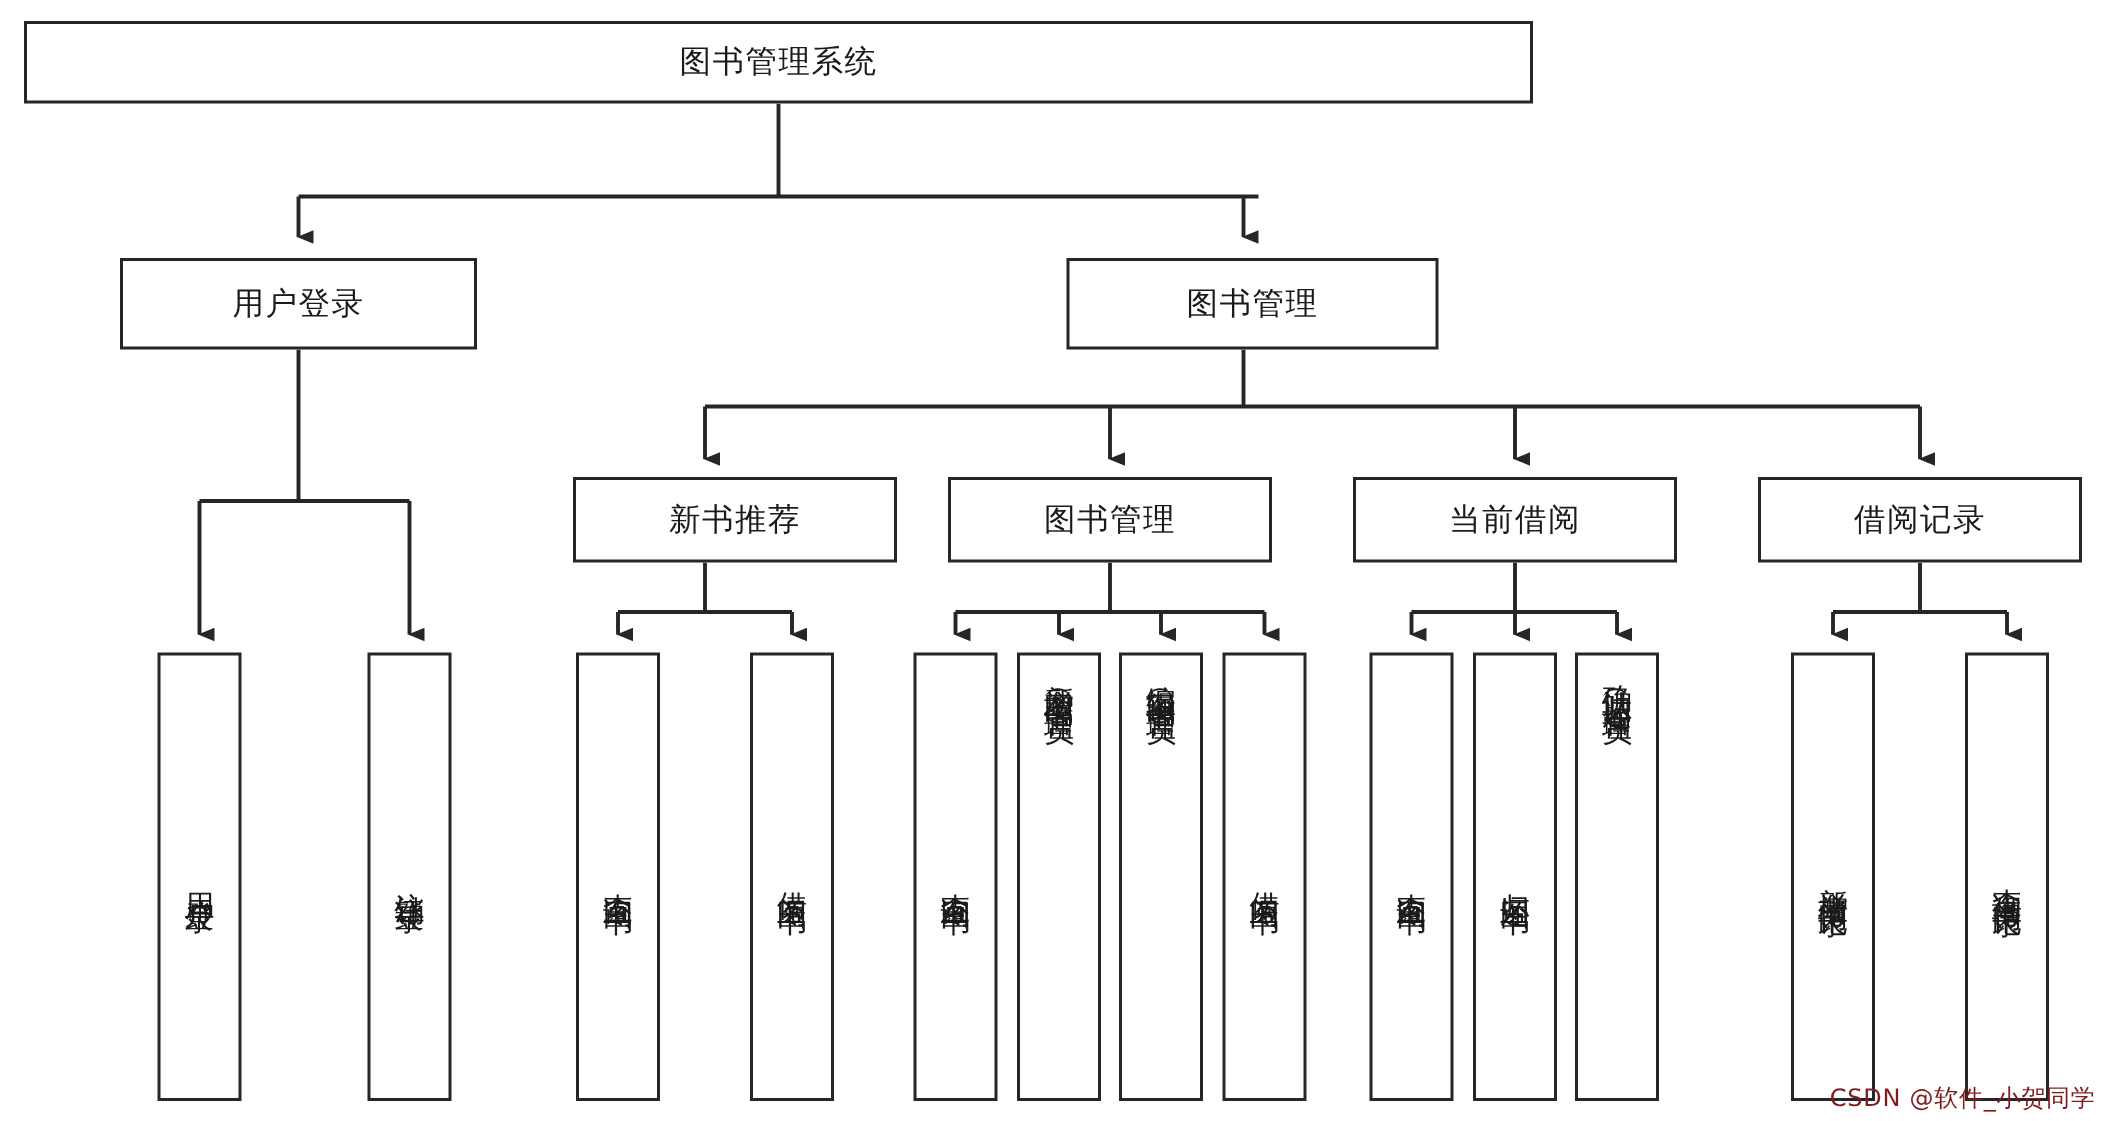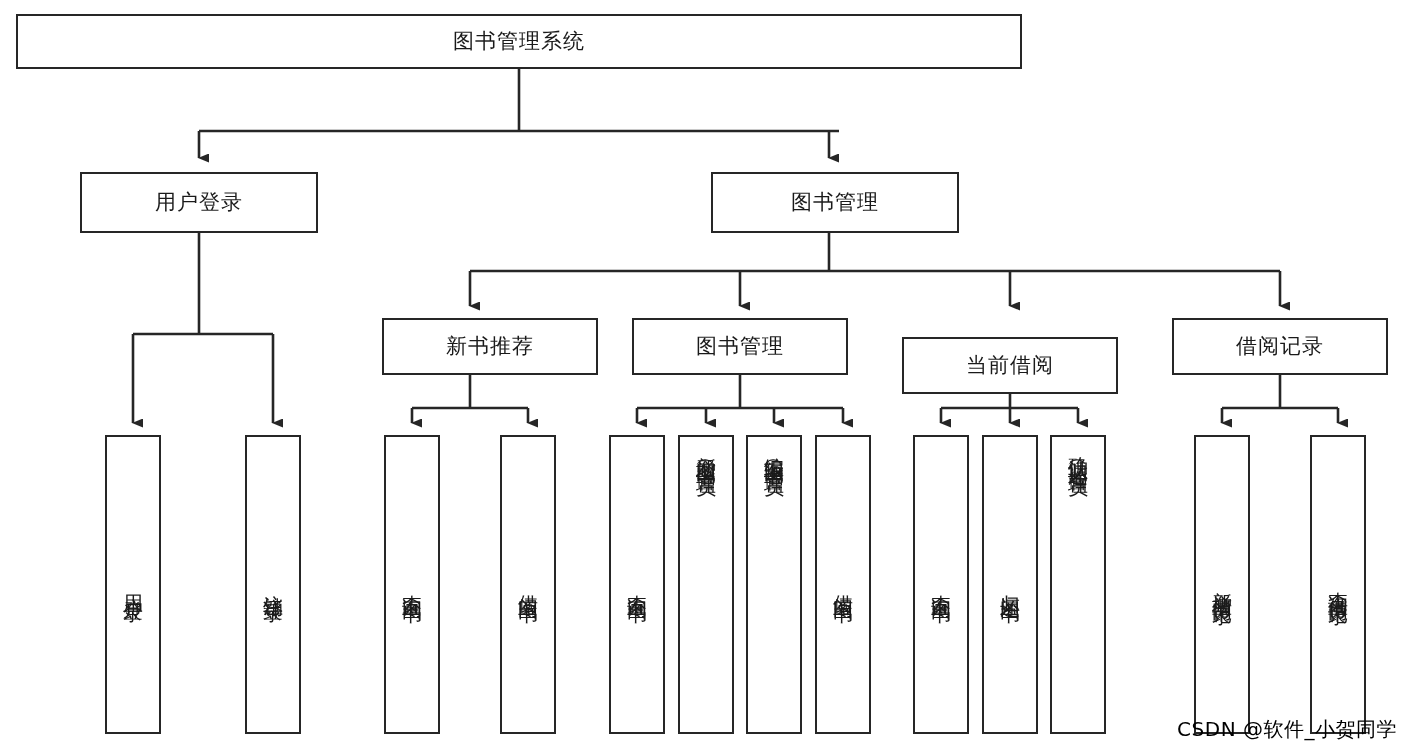--- a/index.html
+++ b/index.html
@@ -46,22 +46,22 @@
     text-align: center;
     padding: 4px 0;
   }
   .node-v.top-align {
     justify-content: flex-start;
   }
   #watermark {
     position: absolute;
     right: 8px;
     bottom: 4px;
-    font-size: 20px;
-    color: #000000;
+    font-size: 16px;
+    color: #7f1d1d;
     letter-spacing: 0.5px;
     white-space: nowrap;
     pointer-events: none;
   }
 </style>
 </head>
 <body>
 
 <svg id="diagram-canvas" viewBox="0 0 1405 747" xmlns="http://www.w3.org/2000/svg">
   <defs>
@@ -123,21 +123,21 @@
 <div class="node-box node-h" style="left:711px; top:172px; width:248px; height:61px;">
   <span>图书管理</span>
 </div>
 
 <div class="node-box node-h" style="left:382px; top:318px; width:216px; height:57px;">
   <span>新书推荐</span>
 </div>
 <div class="node-box node-h" style="left:632px; top:318px; width:216px; height:57px;">
   <span>图书管理</span>
 </div>
-<div class="node-box node-h" style="left:902px; top:318px; width:216px; height:57px;margin-top:19px;">
+<div class="node-box node-h" style="left:902px; top:318px; width:216px; height:57px;">
   <span>当前借阅</span>
 </div>
 <div class="node-box node-h" style="left:1172px; top:318px; width:216px; height:57px;">
   <span>借阅记录</span>
 </div>
 
 <div class="node-box node-v" style="left:105px; top:435px; width:56px; height:299px;">
   <span>用户登录</span>
 </div>
 <div class="node-box node-v" style="left:245px; top:435px; width:56px; height:299px;">

